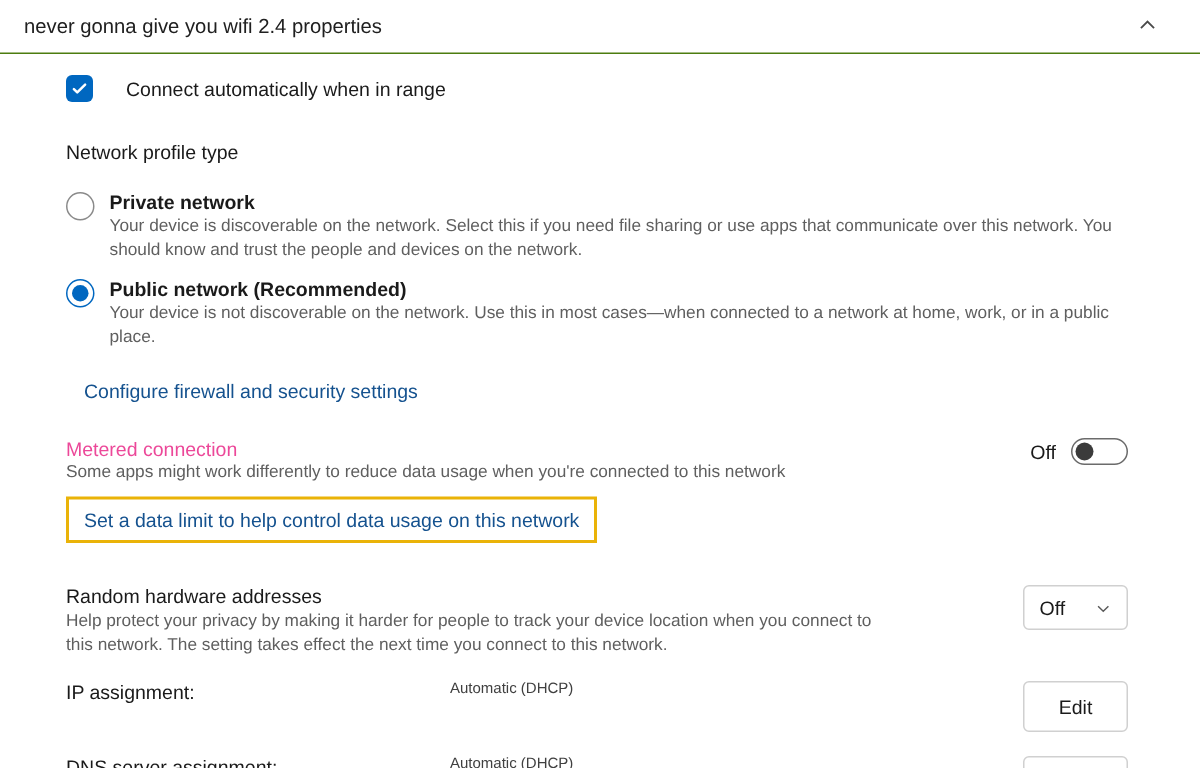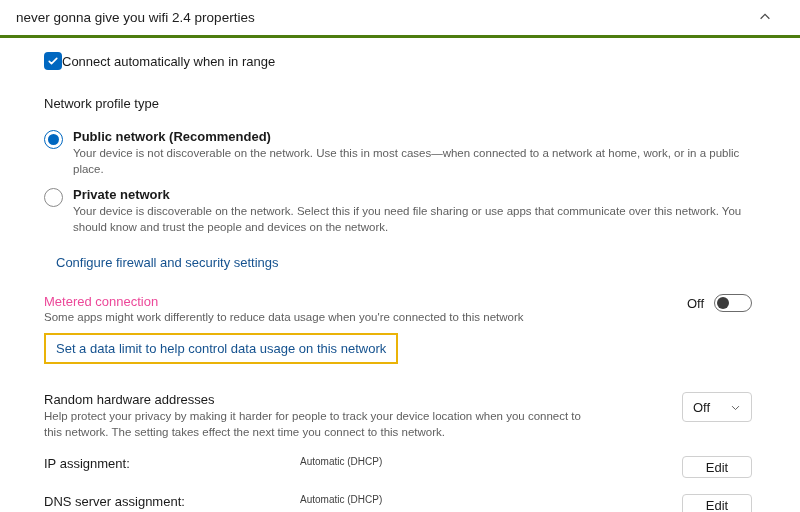--- a/index.html
+++ b/index.html
@@ -6,29 +6,29 @@
   body {
     margin: 0;
     font-family: "Segoe UI", -apple-system, sans-serif;
     font-size: 13px;
     color: #1a1a1a;
     background: #fff;
     width: 800px;
   }
   .header {
     padding: 10px 28px 10px 16px;
-    border-bottom: 3px solid #4d7c0f;
+    border-bottom: 1px solid #4d7c0f;
     display: flex;
     justify-content: space-between;
   }
   .header-title { font-size: 13.5px; color: #202020; }
   .chevron { width: 14px; height: 14px; }
   .chevron svg { stroke: #4a4a4a; }
   .body { padding: 14px 44px 20px 44px; }
-  .row-check { display: flex; align-items: center; gap: 0; margin-bottom: 26px; }
+  .row-check { display: flex; align-items: center; gap: 22px; margin-bottom: 26px; }
   .checkbox {
     width: 18px; height: 18px; border-radius: 4px;
     background: #0067c0; display:flex; align-items:center; justify-content:center;
     cursor: pointer;
   }
   .checkbox svg { stroke:#fff; }
   .section-title { font-size: 13px; color: #1a1a1a; margin-bottom: 18px; }
   .radio-group { margin-bottom: 8px; }
   .radio-item { display:flex; gap:10px; align-items:flex-start; margin-bottom: 10px; }
   .radio {
@@ -76,21 +76,21 @@
   .row3.withdesc .row3-left { width:auto; flex:1; }
   .row3-mid { flex:1; font-size:10px; color:#404040; padding-left:2px;margin-left:48px; }
   .row3-right { flex-shrink:0; }
   .select {
     width:70px; height:30px; border:1px solid #d0d0d0; border-radius:4px;
     background:#fff; display:flex; align-items:center; justify-content:space-between;
     padding:0 10px; font-size:13px; cursor:pointer;
   }
   .select svg { stroke:#5a5a5a; }
   .editbtn {
-    width:70px; height:22px; border:1px solid #d0d0d0; border-radius:4px;
+    width:70px; height:34px; border:1px solid #d0d0d0; border-radius:4px;
     background:#fff; font-size:13px; cursor:pointer;
     display:flex; align-items:center; justify-content:center;
   }
 </style>
 </head>
 <body>
 
 <div class="header">
   <span class="header-title">never gonna give you wifi 2.4 properties</span>
   <span class="chevron">
@@ -108,31 +108,31 @@
           <path d="M3 8.5l3 3 7-7"></path>
         </svg>
     </div>
     <span>Connect automatically when in range</span>
   </div>
 
   <div class="section-title">Network profile type</div>
 
   <div class="radio-group">
     <div class="radio-item">
+      <div class="radio"></div>
+      <div>
+        <div class="radio-label">Private network</div>
+        <div class="radio-desc">Your device is discoverable on the network. Select this if you need file sharing or use apps that communicate over this network. You should know and trust the people and devices on the network.</div>
+      </div>
+    </div>
+    <div class="radio-item">
       <div class="radio selected"></div>
       <div>
         <div class="radio-label">Public network (Recommended)</div>
         <div class="radio-desc">Your device is not discoverable on the network. Use this in most cases—when connected to a network at home, work, or in a public place.</div>
-      </div>
-    </div>
-    <div class="radio-item">
-      <div class="radio"></div>
-      <div>
-        <div class="radio-label">Private network</div>
-        <div class="radio-desc">Your device is discoverable on the network. Select this if you need file sharing or use apps that communicate over this network. You should know and trust the people and devices on the network.</div>
       </div>
     </div>
   </div>
 
   <span class="link cfg">Configure firewall and security settings</span>
 
   <div class="metered">
     <div class="metered-left">
       <div class="metered-title">Metered connection</div>
       <div class="metered-desc">Some apps might work differently to reduce data usage when you're connected to this network</div>

